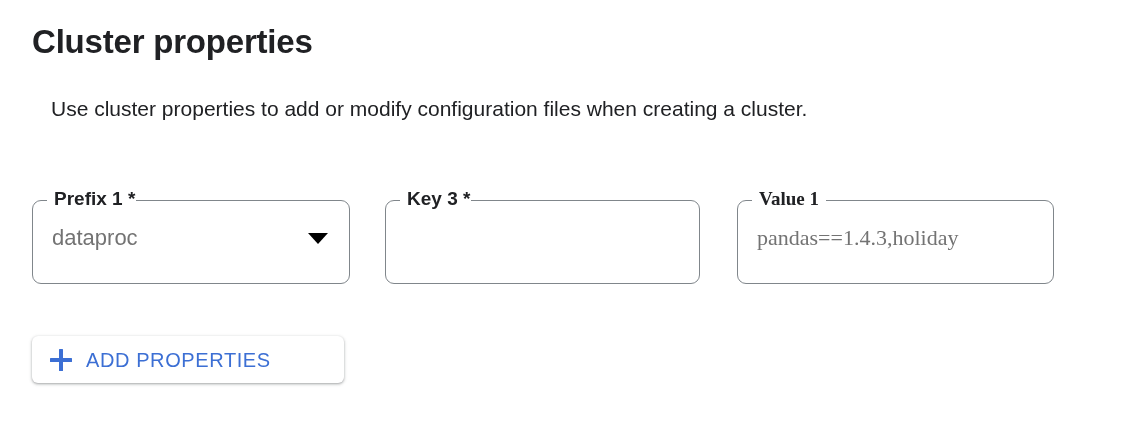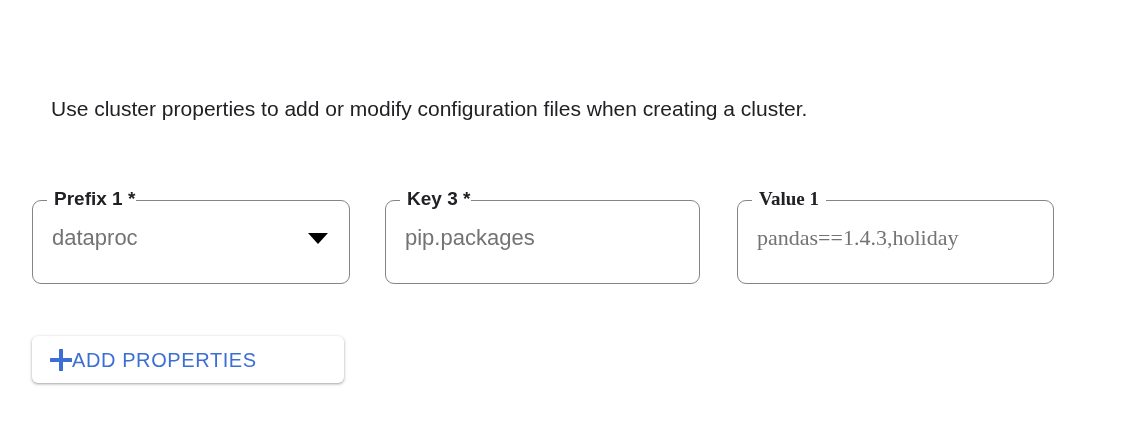--- a/index.html
+++ b/index.html
@@ -133,21 +133,21 @@
   
   .add-button {
     position: absolute;
     left: 32px;
     top: 336px;
     height: 47px;
     min-width: 312px;
     box-sizing: border-box;
     display: flex;
     align-items: center;
-    gap: 0;
+    gap: 14px;
     padding: 0 20px 0 18px;
     background: #ffffff;
     border: none;
     border-radius: 6px;
     box-shadow: 0 1px 2px 0 rgba(60,64,67,0.30), 0 1px 3px 1px rgba(60,64,67,0.15);
     cursor: pointer;
     font-family: "Liberation Sans", sans-serif;
   }
 
   .plus-icon {
@@ -177,20 +177,21 @@
     letter-spacing: 0.6px;
     color: #3c6fd4;
     white-space: nowrap;
   }
 </style>
 </head>
 <body>
 
 <div class="page">
 
+  <div class="page-title">Cluster properties</div>
 
   <div class="page-description">Use cluster properties to add or modify configuration files when creating a cluster.</div>
 
   <div class="fields-row">
 
     <div class="field field-prefix">
       <div class="field-outline">
         <div class="field-notch" id="notch-prefix" style="width: 89px;"></div>
       </div>
       <div class="field-label" id="label-prefix">Prefix 1 *</div>
@@ -198,23 +199,20 @@
         <div class="field-value">dataproc</div>
       </div>
       <div class="select-arrow"></div>
     </div>
 
     <div class="field field-key">
       <div class="field-outline">
         <div class="field-notch" id="notch-key" style="width: 71px;"></div>
       </div>
       <div class="field-label" id="label-key">Key 3 *</div>
-      <div class="field-value-wrap">
-        <div class="field-value">pip.packages</div>
-      </div>
     </div>
 
     <div class="field field-value-f">
       <div class="field-outline">
         <div class="field-notch" id="notch-value" style="width: 74px;"></div>
       </div>
       <div class="field-label" id="label-value">Value 1</div>
       <div class="field-value-wrap">
         <div class="field-value">pandas==1.4.3,holiday</div>
       </div>

